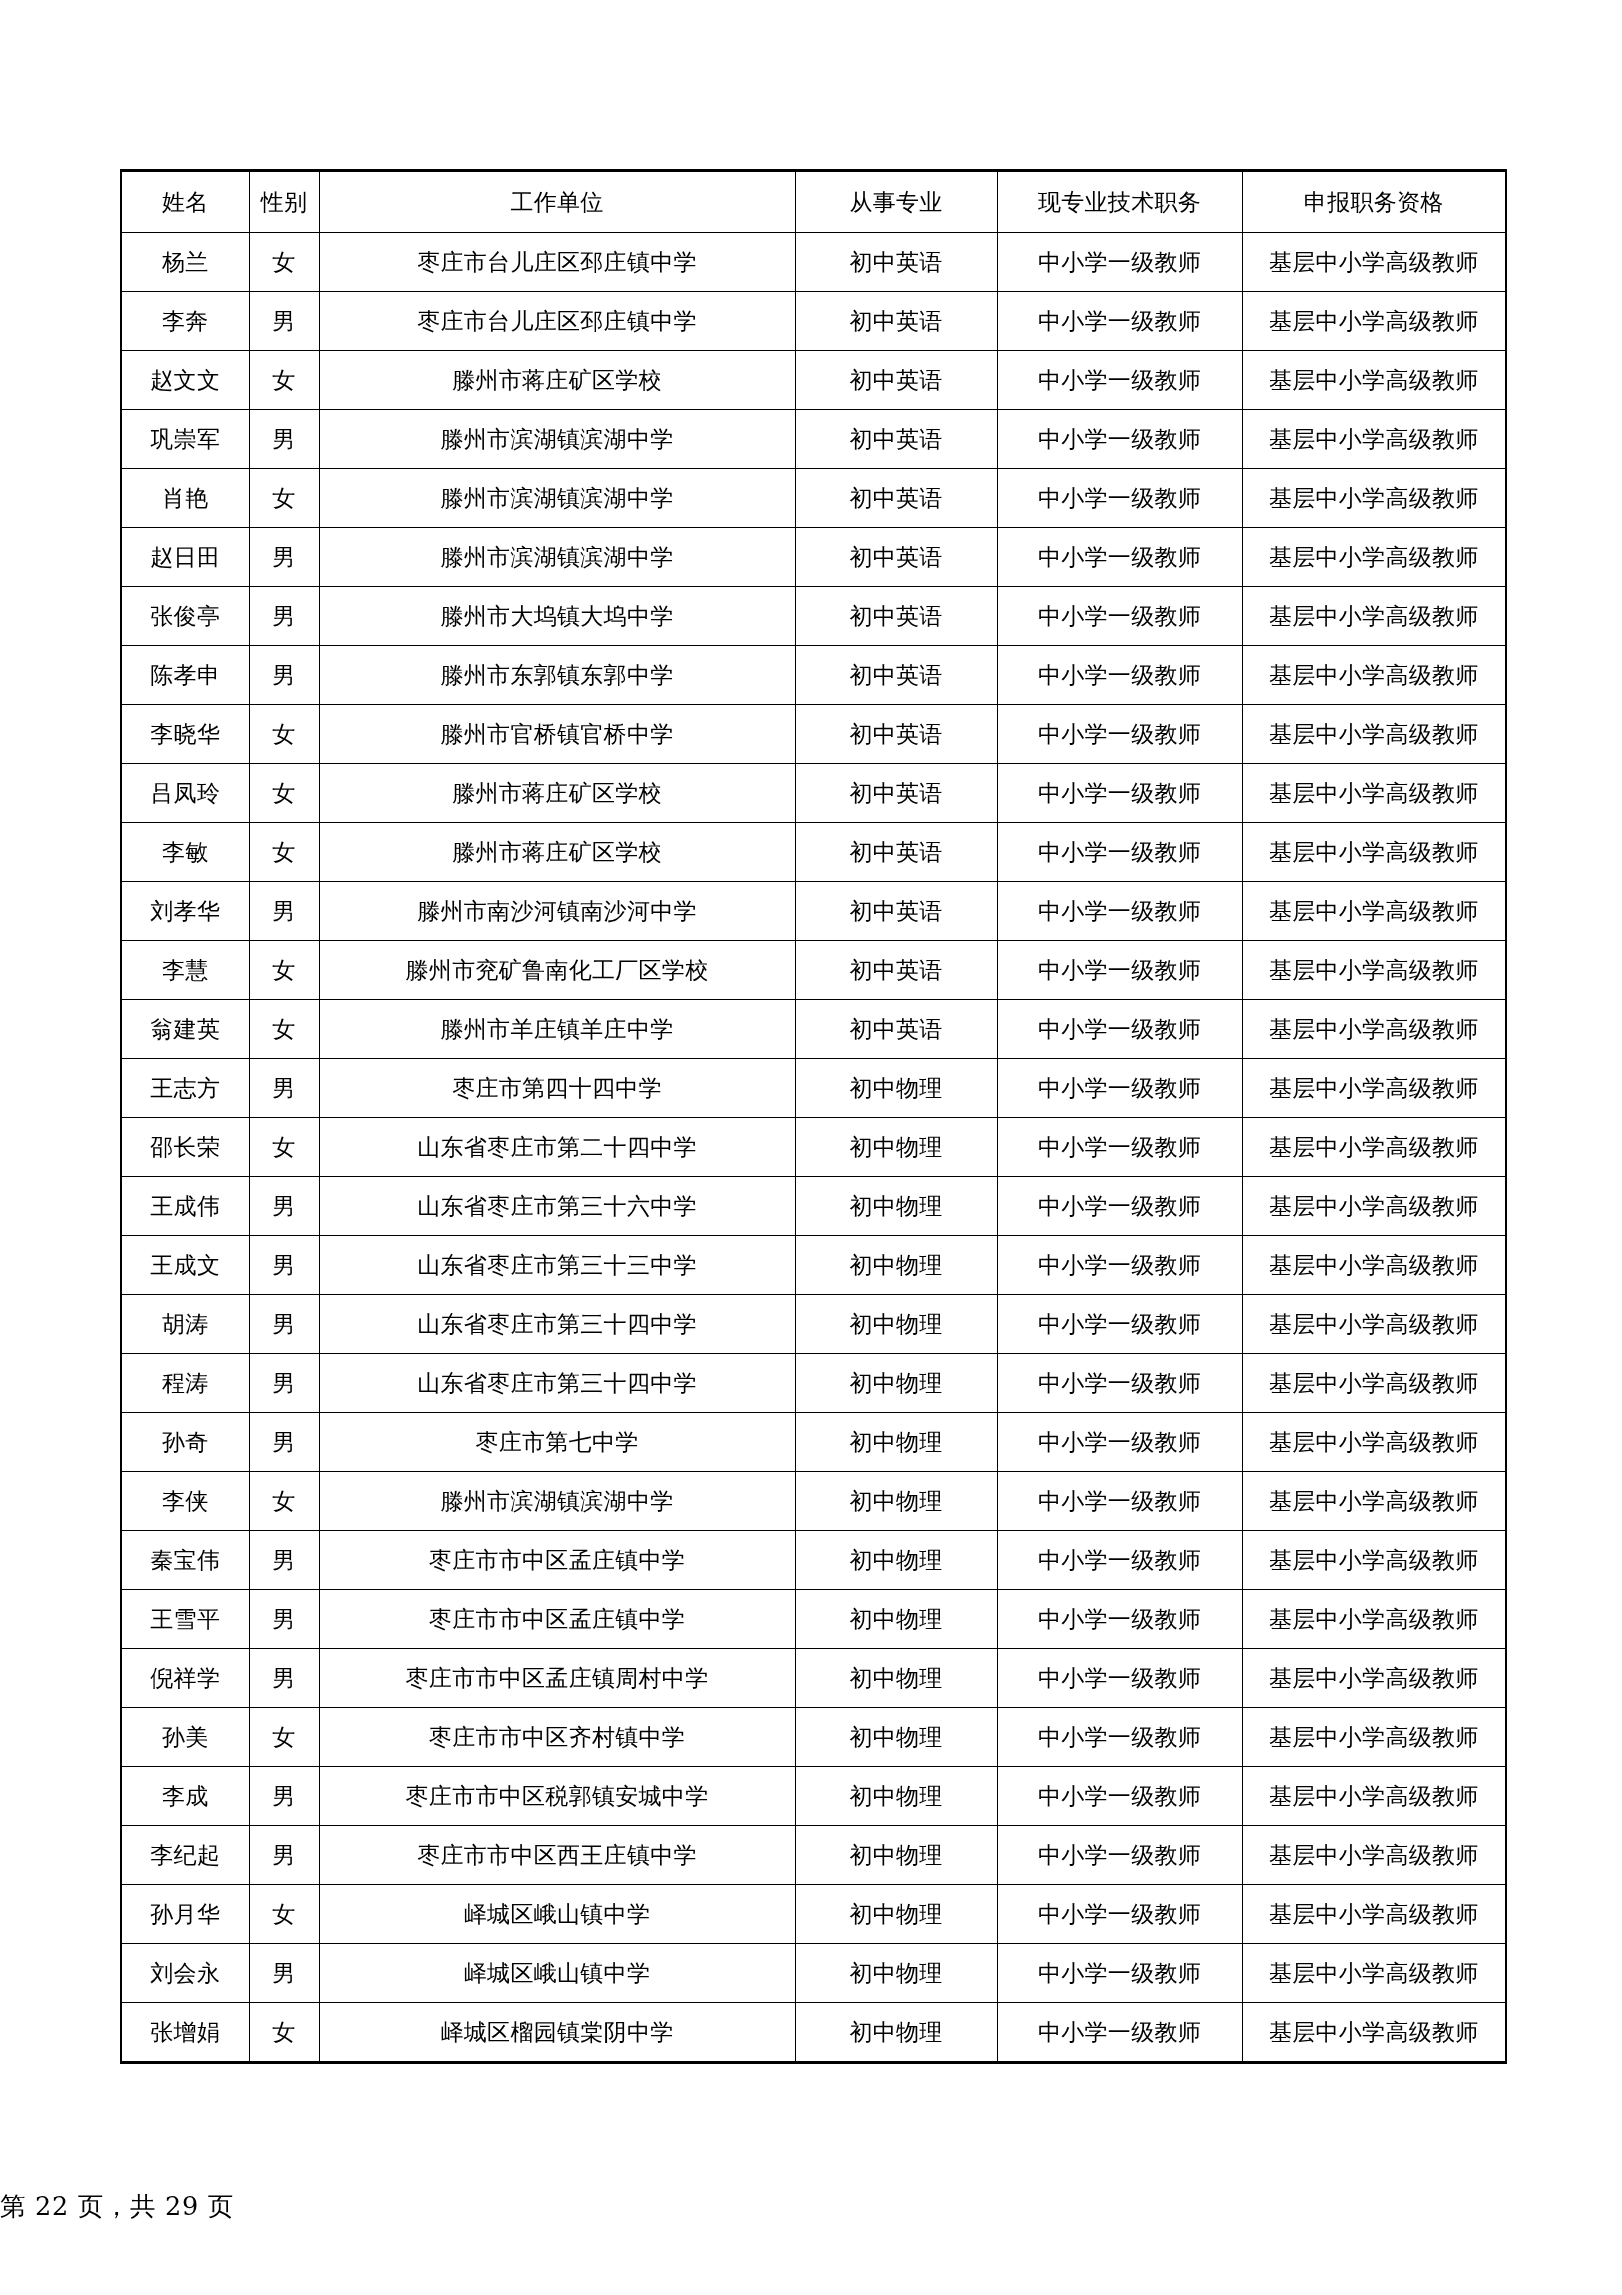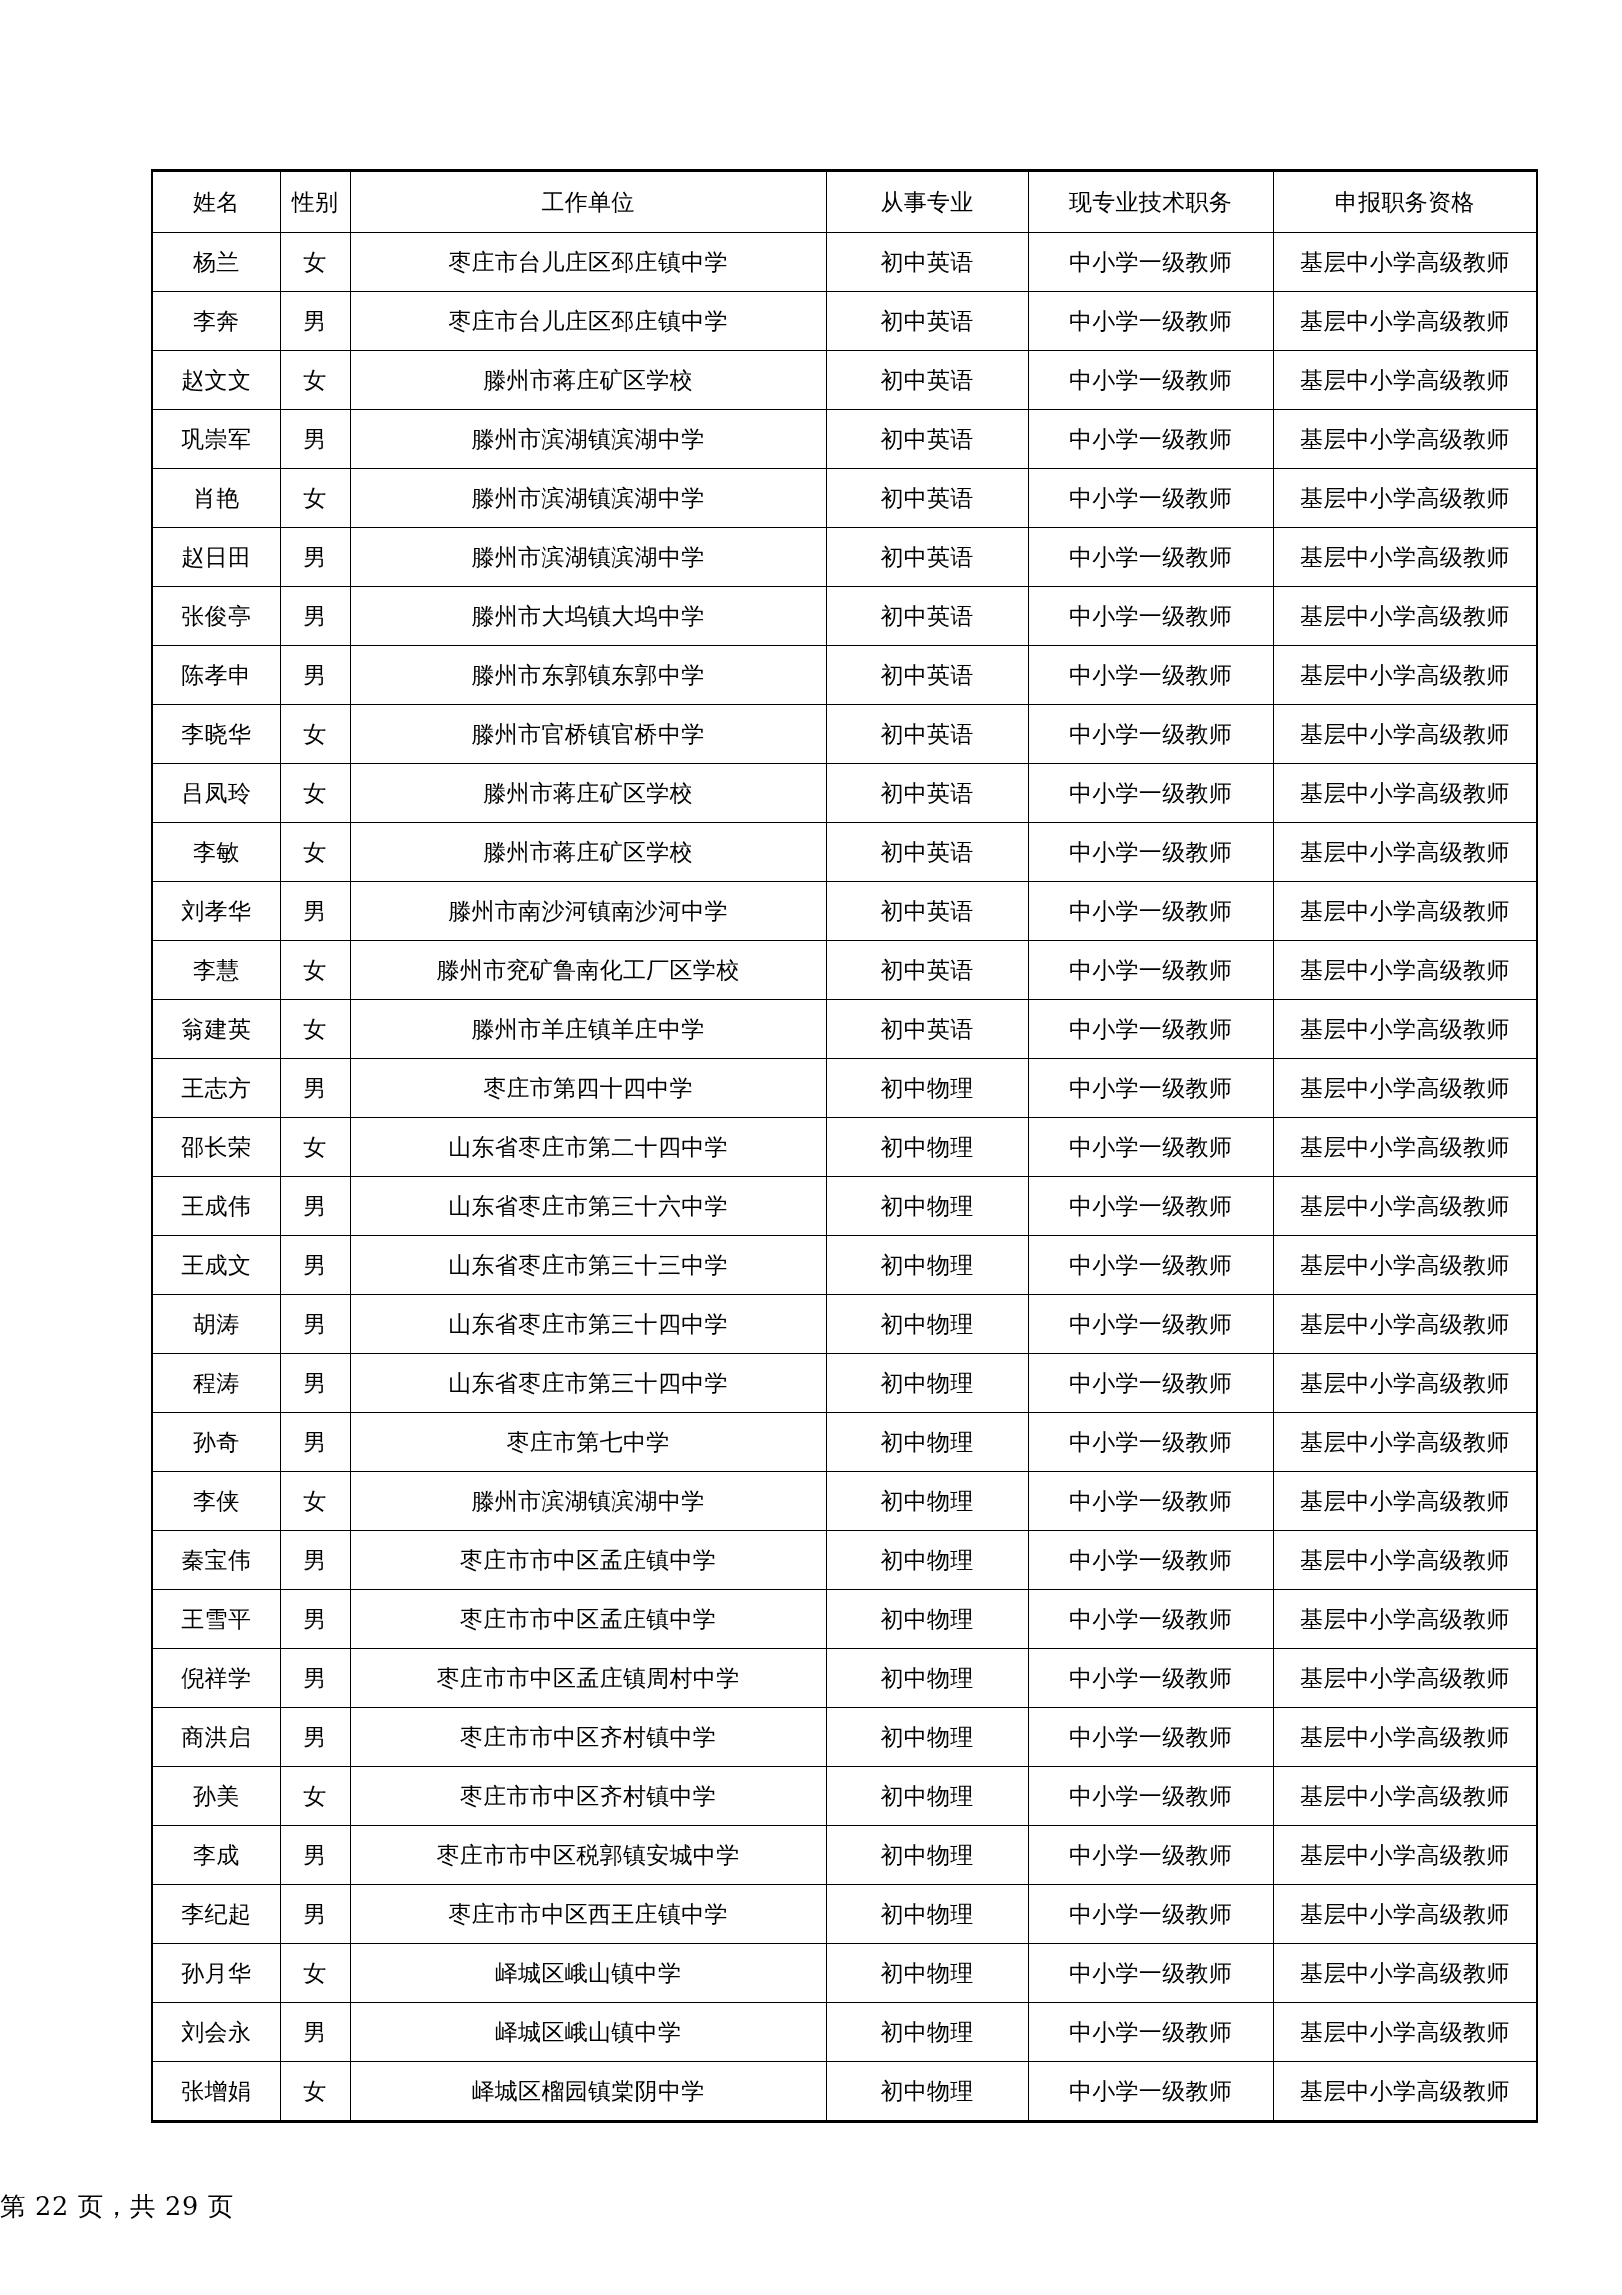--- a/index.html
+++ b/index.html
@@ -26,21 +26,20 @@
   .table-wrap {
     position: absolute;
     left: 120px;
     top: 169px;
     width: 1386px;
   }
   table.roster {
     border-collapse: collapse;
     width: 1386px;
     table-layout: fixed;
-    margin-left: 31px;
   }
   table.roster col.c-name    { width: 128px; }
   table.roster col.c-gender  { width: 70px; }
   table.roster col.c-unit    { width: 476px; }
   table.roster col.c-subject { width: 202px; }
   table.roster col.c-current { width: 245px; }
   table.roster col.c-apply   { width: 264px; }
 
   table.roster td {
     border: 1.3px solid #000000;
@@ -295,28 +294,20 @@
           </tr>
           <tr>
             <td>倪祥学</td>
             <td>男</td>
             <td>枣庄市市中区孟庄镇周村中学</td>
             <td>初中物理</td>
             <td>中小学一级教师</td>
             <td>基层中小学高级教师</td>
           </tr>
           <tr>
-            <td>商洪启</td>
-            <td>男</td>
-            <td>枣庄市市中区齐村镇中学</td>
-            <td>初中物理</td>
-            <td>中小学一级教师</td>
-            <td>基层中小学高级教师</td>
-          </tr>
-          <tr>
             <td>孙美</td>
             <td>女</td>
             <td>枣庄市市中区齐村镇中学</td>
             <td>初中物理</td>
             <td>中小学一级教师</td>
             <td>基层中小学高级教师</td>
           </tr>
           <tr>
             <td>李成</td>
             <td>男</td>

